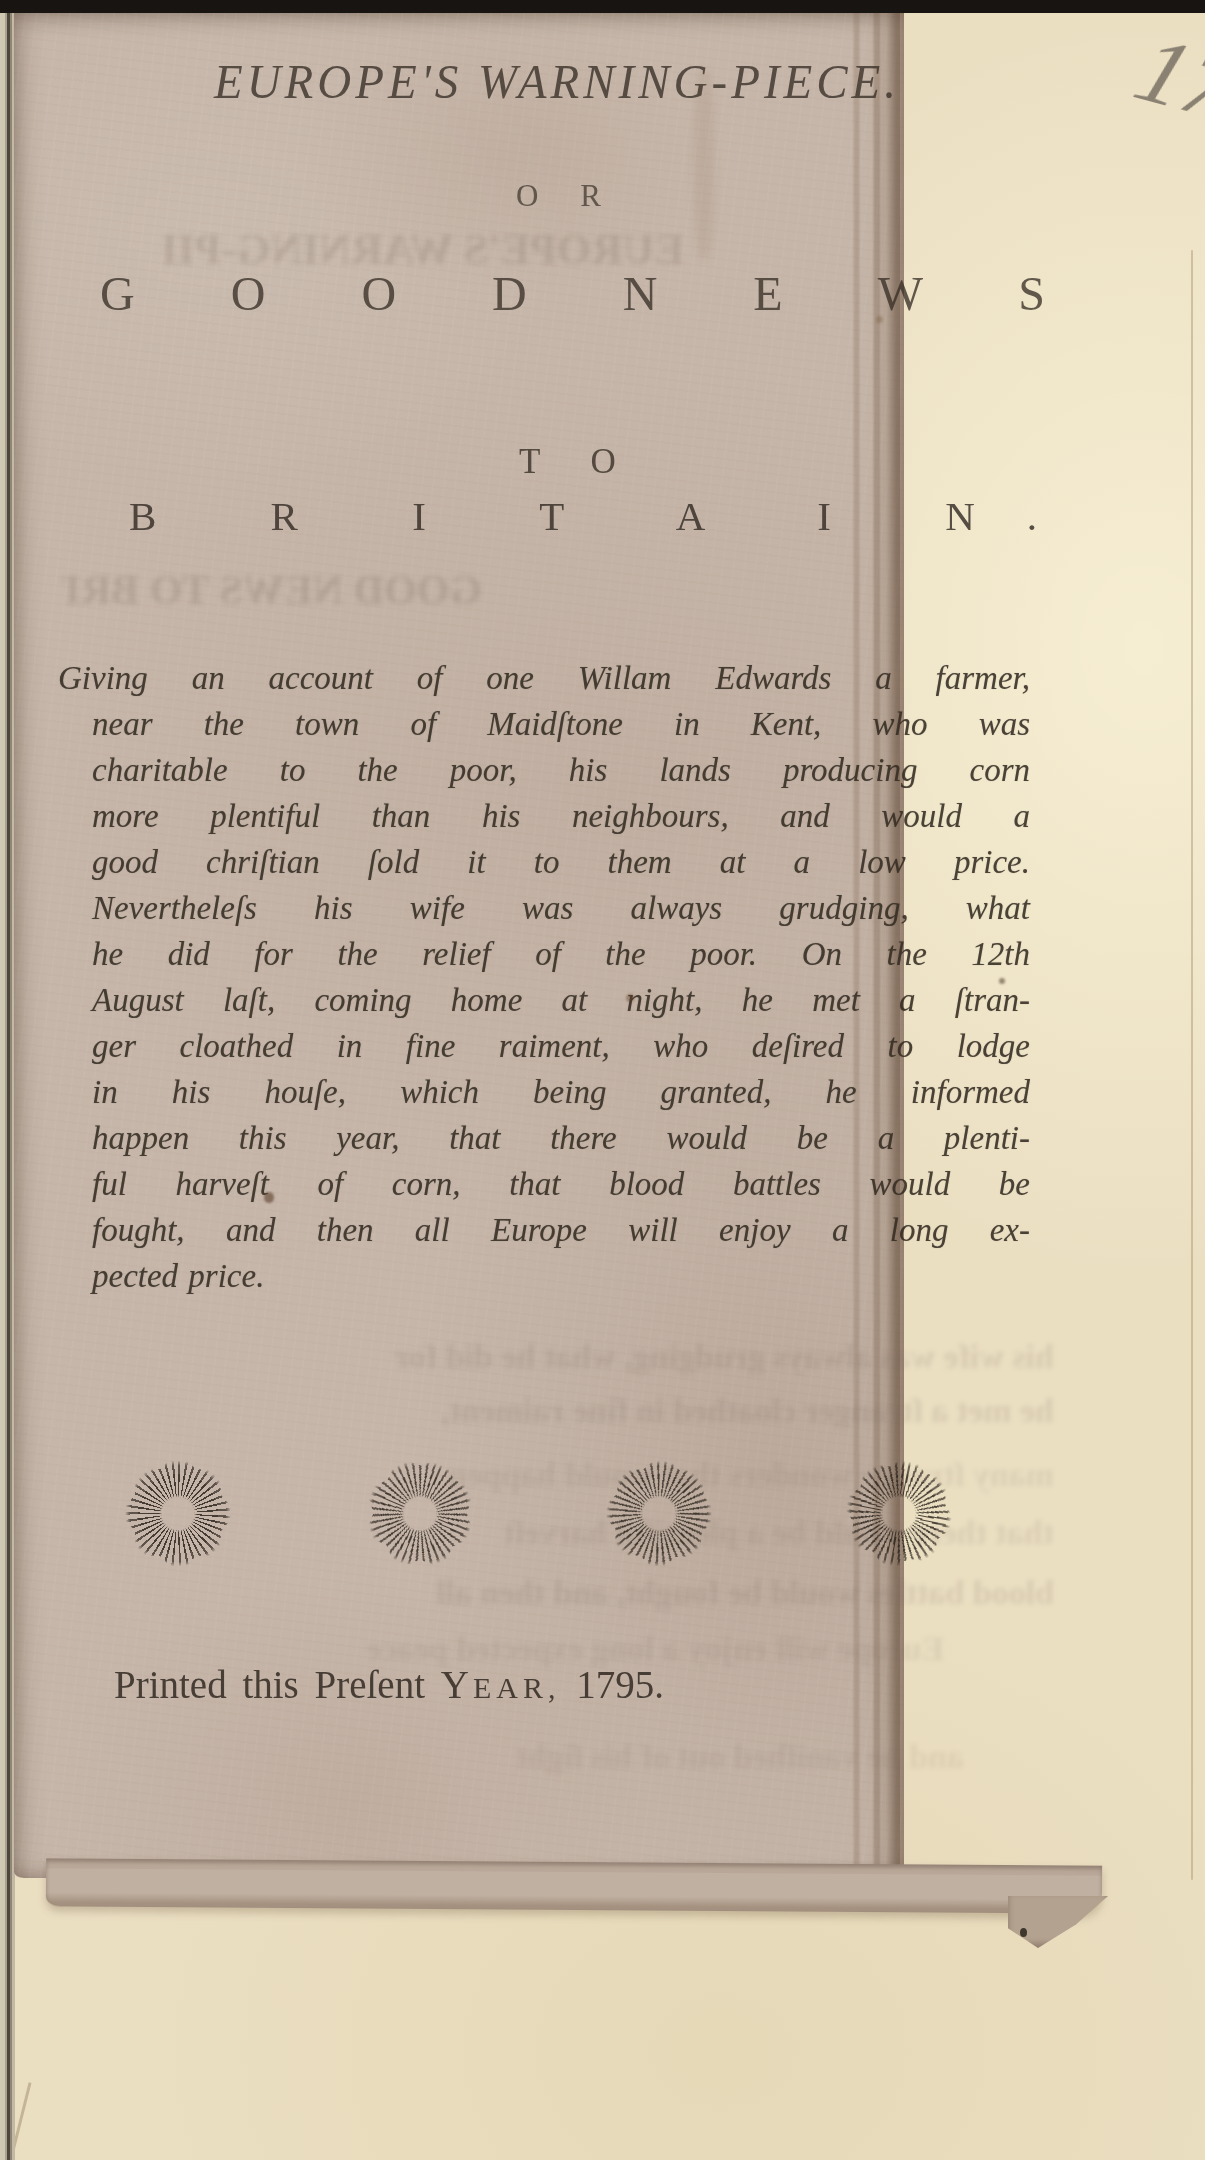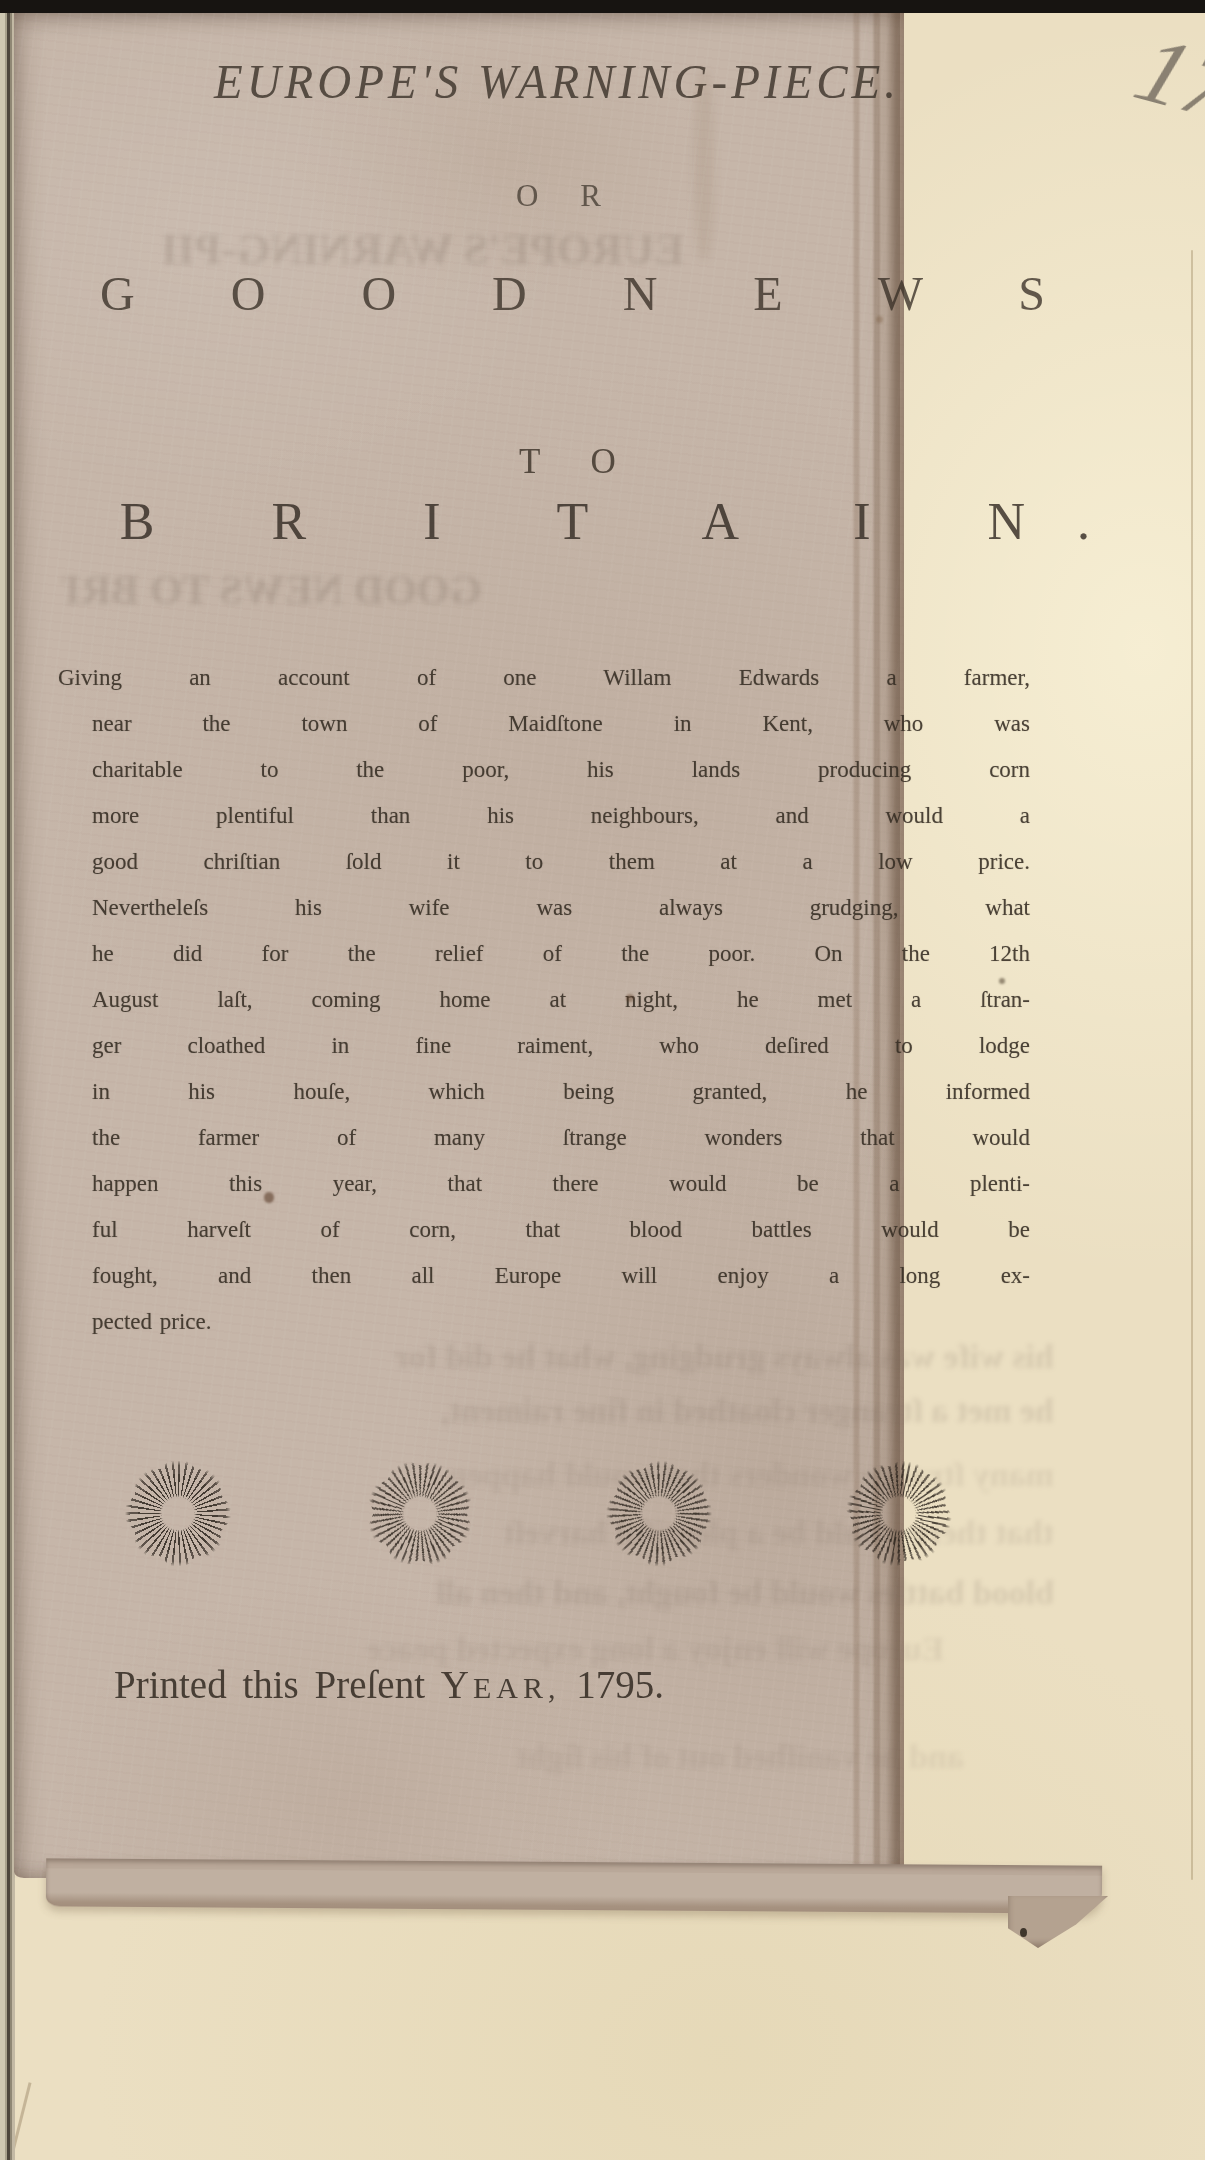--- a/index.html
+++ b/index.html
@@ -56,24 +56,24 @@
     box-shadow:inset 0 -4px 6px rgba(80,60,45,.4);}
   .fold-speck{position:absolute;left:1020px;top:1928px;width:7px;height:9px;border-radius:50%;background:#3f362c;}
   
   .print{position:absolute;inset:0;filter:blur(.45px);color:rgba(56,47,38,.85);}
   .t-center{position:absolute;left:0;width:1086px;text-align:center;white-space:nowrap;}
   .title{top:44px;font-size:47px;font-style:italic;letter-spacing:4px;
          transform:scaleY(1.04);color:rgba(58,49,40,.80);}
   .or{top:168px;font-size:31px;letter-spacing:17px;padding-left:10px;color:rgba(60,51,42,.72);}
   .goodnews{top:256px;font-size:48px;letter-spacing:31px;padding-left:31px;word-spacing:22px;color:rgba(56,47,38,.78);}
   .to{top:384px;font-size:35px;letter-spacing:21px;padding-left:21px;color:rgba(56,47,38,.80);margin-top:48px;}
-  .britain{top:482px;font-size:52px;letter-spacing:52px;padding-left:52px;color:rgba(52,44,36,.82);margin-left:22px;}
+  .britain{top:482px;font-size:41px;letter-spacing:52px;padding-left:52px;color:rgba(52,44,36,.82);}
   .body-block{position:absolute;left:78px;top:645px;width:938px;
-      font-size:23px;line-height:46px;color:rgba(54,45,36,.84);
-      text-shadow:0 0 1px rgba(54,45,36,.35);}
+      font-size:33px;line-height:46px;color:rgba(54,45,36,.84);
+      text-shadow:0 0 1px rgba(54,45,36,.35);font-style:italic;}
   .bline{text-align:justify;text-align-last:justify;word-spacing:2px;}
   .bline.first{margin-left:-34px;}
   .bline.last{text-align-last:left;}
   
   .ornament{position:absolute;top:1442px;width:118px;height:123px;opacity:.88;
     background:repeating-conic-gradient(rgba(42,35,28,.95) 0deg 2.7deg, rgba(42,35,28,0) 2.7deg 8.4deg);
     -webkit-mask:radial-gradient(circle at 50% 50%, transparent 0 16px, #000 19px 40px, rgba(0,0,0,.8) 40px 48px, transparent 53px);
             mask:radial-gradient(circle at 50% 50%, transparent 0 16px, #000 19px 40px, rgba(0,0,0,.8) 40px 48px, transparent 53px);
     clip-path:polygon(59px 1px,77px 17px,101px 18px,102px 43px,118px 61px,102px 79px,101px 103px,77px 104px,59px 122px,41px 104px,17px 103px,16px 79px,0px 61px,16px 43px,17px 19px,41px 17px);
     filter:blur(.5px);}
@@ -136,21 +136,20 @@
         <div class="bline first">Giving an account of one Willam Edwards a farmer,</div>
         <div class="bline">near the town of Maidſtone in Kent, who was</div>
         <div class="bline">charitable to the poor, his lands producing corn</div>
         <div class="bline">more plentiful than his neighbours, and would a</div>
         <div class="bline">good chriſtian ſold it to them at a low price.</div>
         <div class="bline">Nevertheleſs his wife was always grudging, what</div>
         <div class="bline">he did for the relief of the poor. On the 12th</div>
         <div class="bline">August laſt, coming home at night, he met a ſtran-</div>
         <div class="bline">ger cloathed in fine raiment, who deſired to lodge</div>
         <div class="bline">in his houſe, which being granted, he informed</div>
-        <div class="bline">the farmer of many ſtrange wonders that would</div>
         <div class="bline">happen this year, that there would be a plenti-</div>
         <div class="bline">ful harveſt of corn, that blood battles would be</div>
         <div class="bline">fought, and then all Europe will enjoy a long ex-</div>
         <div class="bline last">pected price.</div>
       </div>
 
       <div class="ornament orn1" style="left:105px;"></div>
       <div class="ornament orn2" style="left:347px;"></div>
       <div class="ornament orn3" style="left:586px;"></div>
       <div class="ornament orn4" style="left:826px;"></div>

